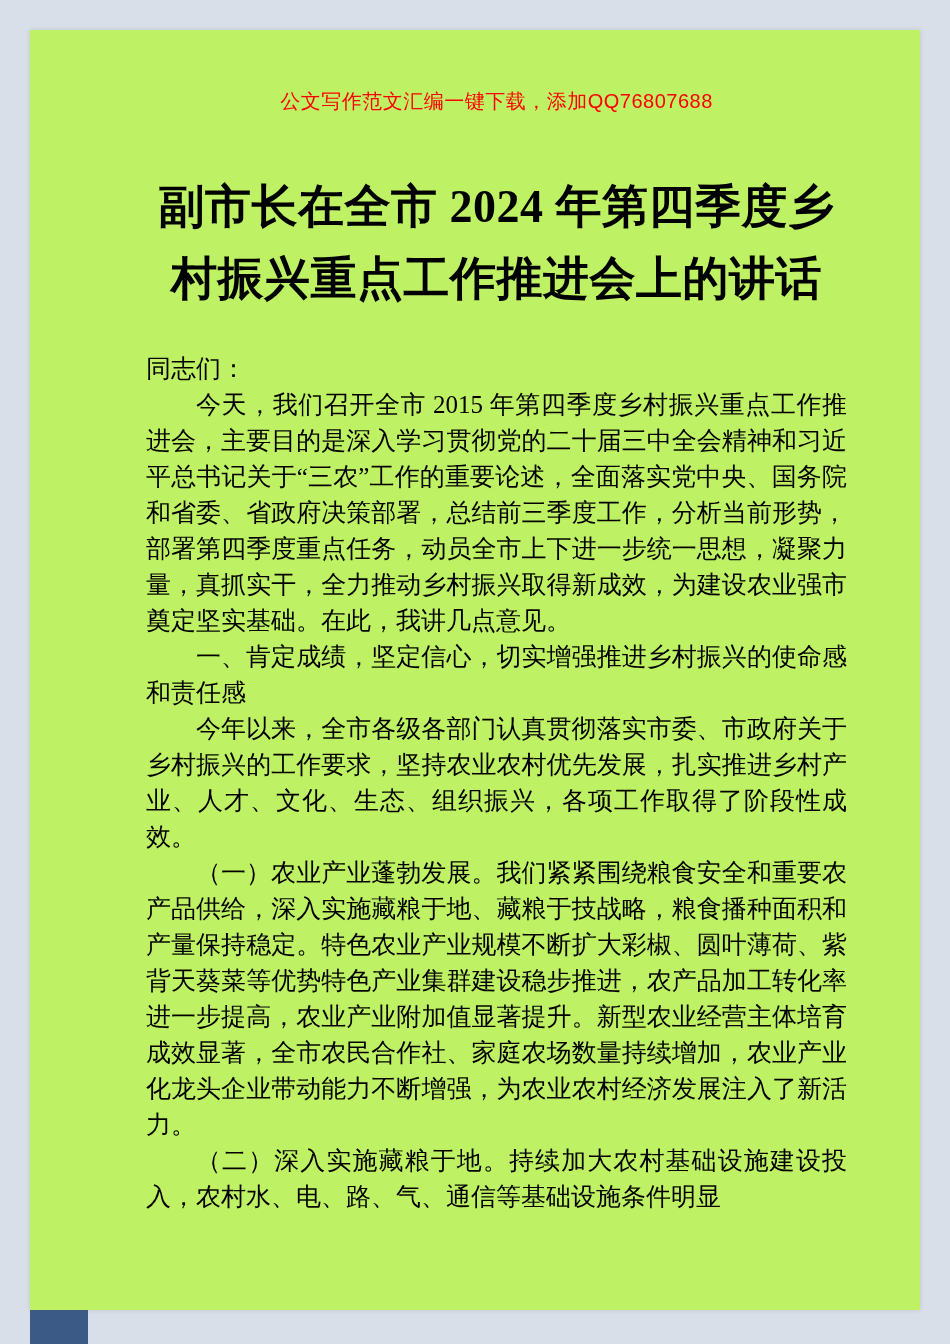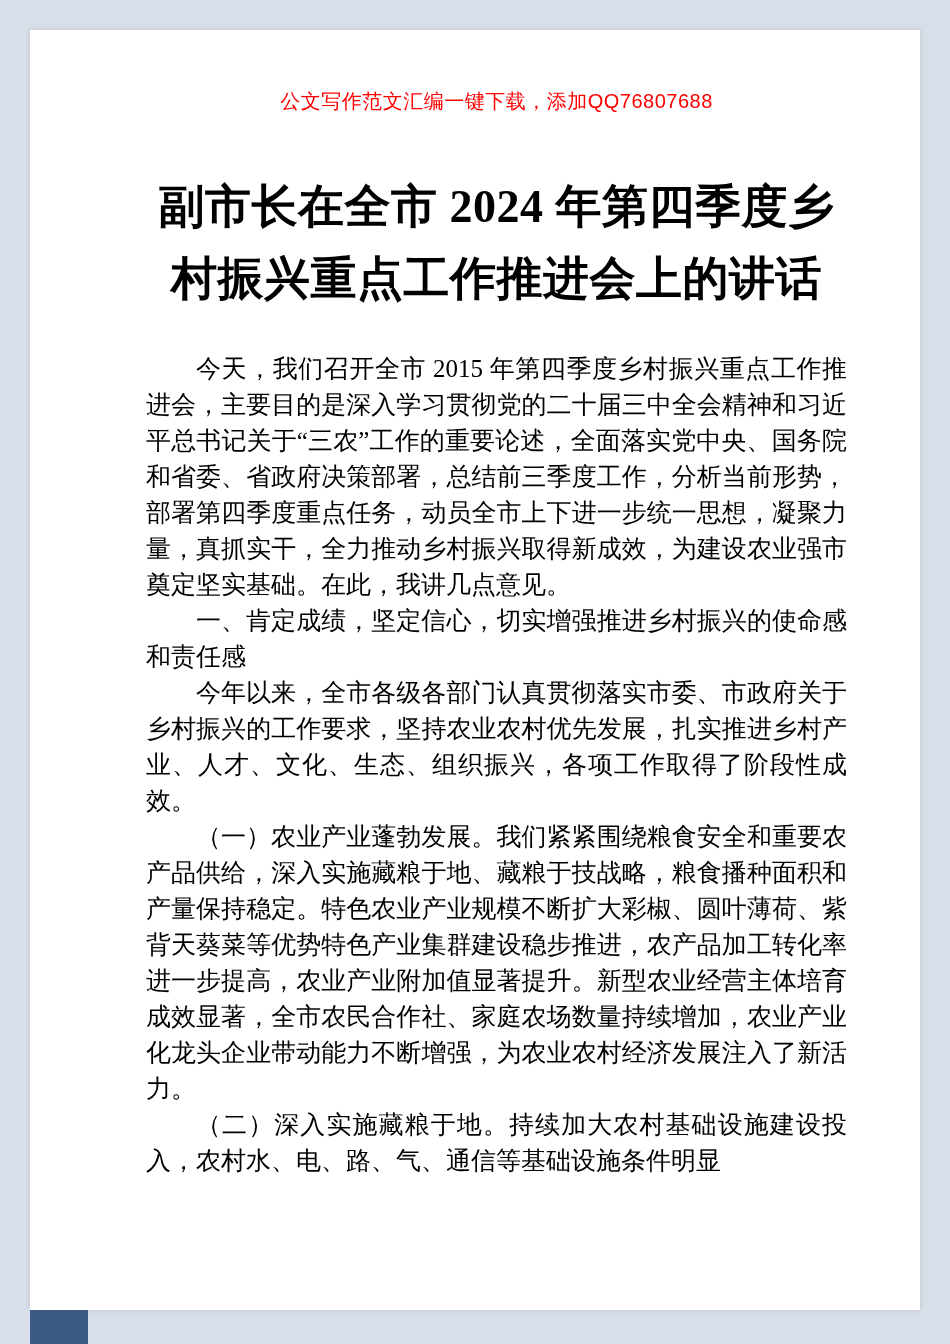--- a/index.html
+++ b/index.html
@@ -8,21 +8,21 @@
     position: relative;
     width: 950px;
     height: 1344px;
     margin: 0 auto;
     background: #d9dfe8;
     padding: 30px 30px 34px 30px;
     font-family: "Liberation Serif", "DejaVu Serif", serif;
     overflow: hidden;
   }
   .page {
-    background: #ffffff;
+    background: #bef264;
     width: 100%;
     height: 100%;
     padding: 58px 73px 24px 116px;
     overflow: hidden;
     box-shadow: 0 0 5px rgba(0,0,0,0.12);
   }
   .ad-notice {
     text-align: center;
     color: #fe0000;
     font-size: 20px;
@@ -59,20 +59,21 @@
   }
 </style>
 </head>
 <body>
 
 <div class="canvas">
   <div class="page">
     <div class="ad-notice">公文写作范文汇编一键下载，添加QQ76807688</div>
     <div class="doc-title">副市长在全市 2024 年第四季度乡村振兴重点工作推进会上的讲话</div>
     <div class="doc-body">
+        <p class="para">同志们：</p>
         <p class="para indent">今天，我们召开全市 2015 年第四季度乡村振兴重点工作推进会，主要目的是深入学习贯彻党的二十届三中全会精神和习近平总书记关于“三农”工作的重要论述，全面落实党中央、国务院和省委、省政府决策部署，总结前三季度工作，分析当前形势，部署第四季度重点任务，动员全市上下进一步统一思想，凝聚力量，真抓实干，全力推动乡村振兴取得新成效，为建设农业强市奠定坚实基础。在此，我讲几点意见。</p>
         <p class="para indent">一、肯定成绩，坚定信心，切实增强推进乡村振兴的使命感和责任感</p>
         <p class="para indent">今年以来，全市各级各部门认真贯彻落实市委、市政府关于乡村振兴的工作要求，坚持农业农村优先发展，扎实推进乡村产业、人才、文化、生态、组织振兴，各项工作取得了阶段性成效。</p>
         <p class="para indent">（一）农业产业蓬勃发展。我们紧紧围绕粮食安全和重要农产品供给，深入实施藏粮于地、藏粮于技战略，粮食播种面积和产量保持稳定。特色农业产业规模不断扩大彩椒、圆叶薄荷、紫背天葵菜等优势特色产业集群建设稳步推进，农产品加工转化率进一步提高，农业产业附加值显著提升。新型农业经营主体培育成效显著，全市农民合作社、家庭农场数量持续增加，农业产业化龙头企业带动能力不断增强，为农业农村经济发展注入了新活力。</p>
         <p class="para indent">（二）深入实施藏粮于地。持续加大农村基础设施建设投入，农村水、电、路、气、通信等基础设施条件明显</p>
       </div>
   </div>
   <div class="corner-accent"></div>
 </div>
 

